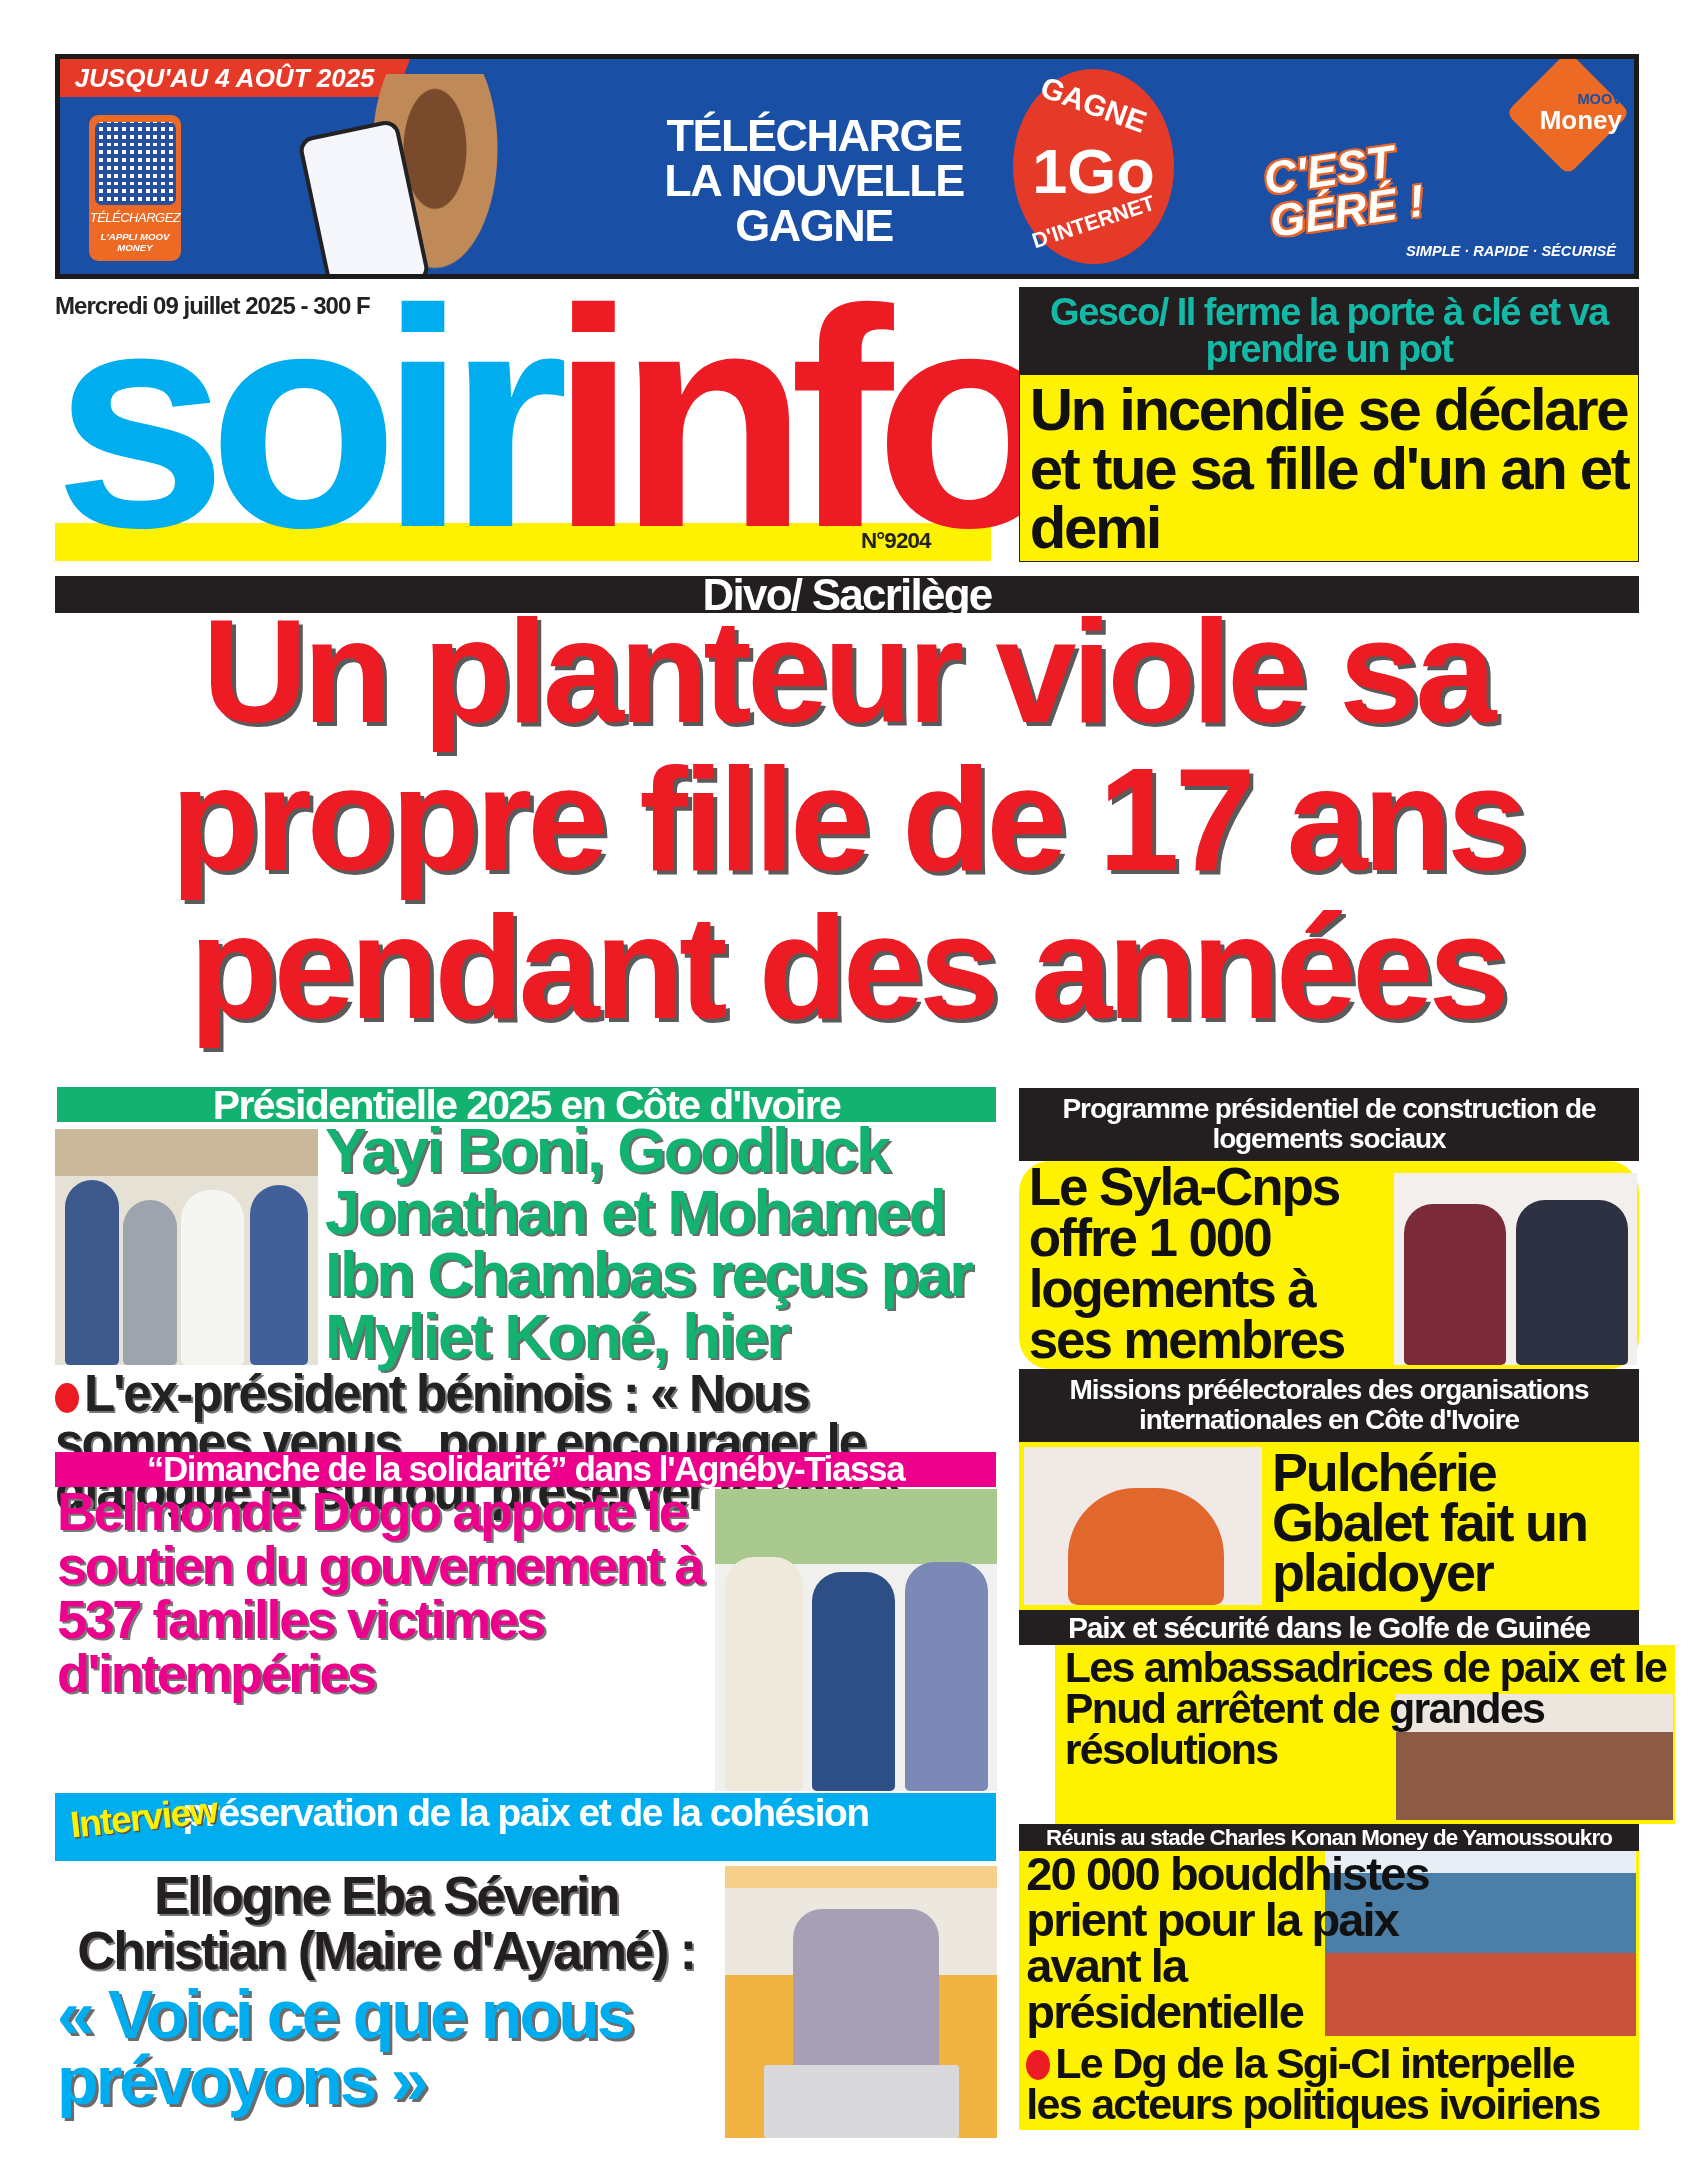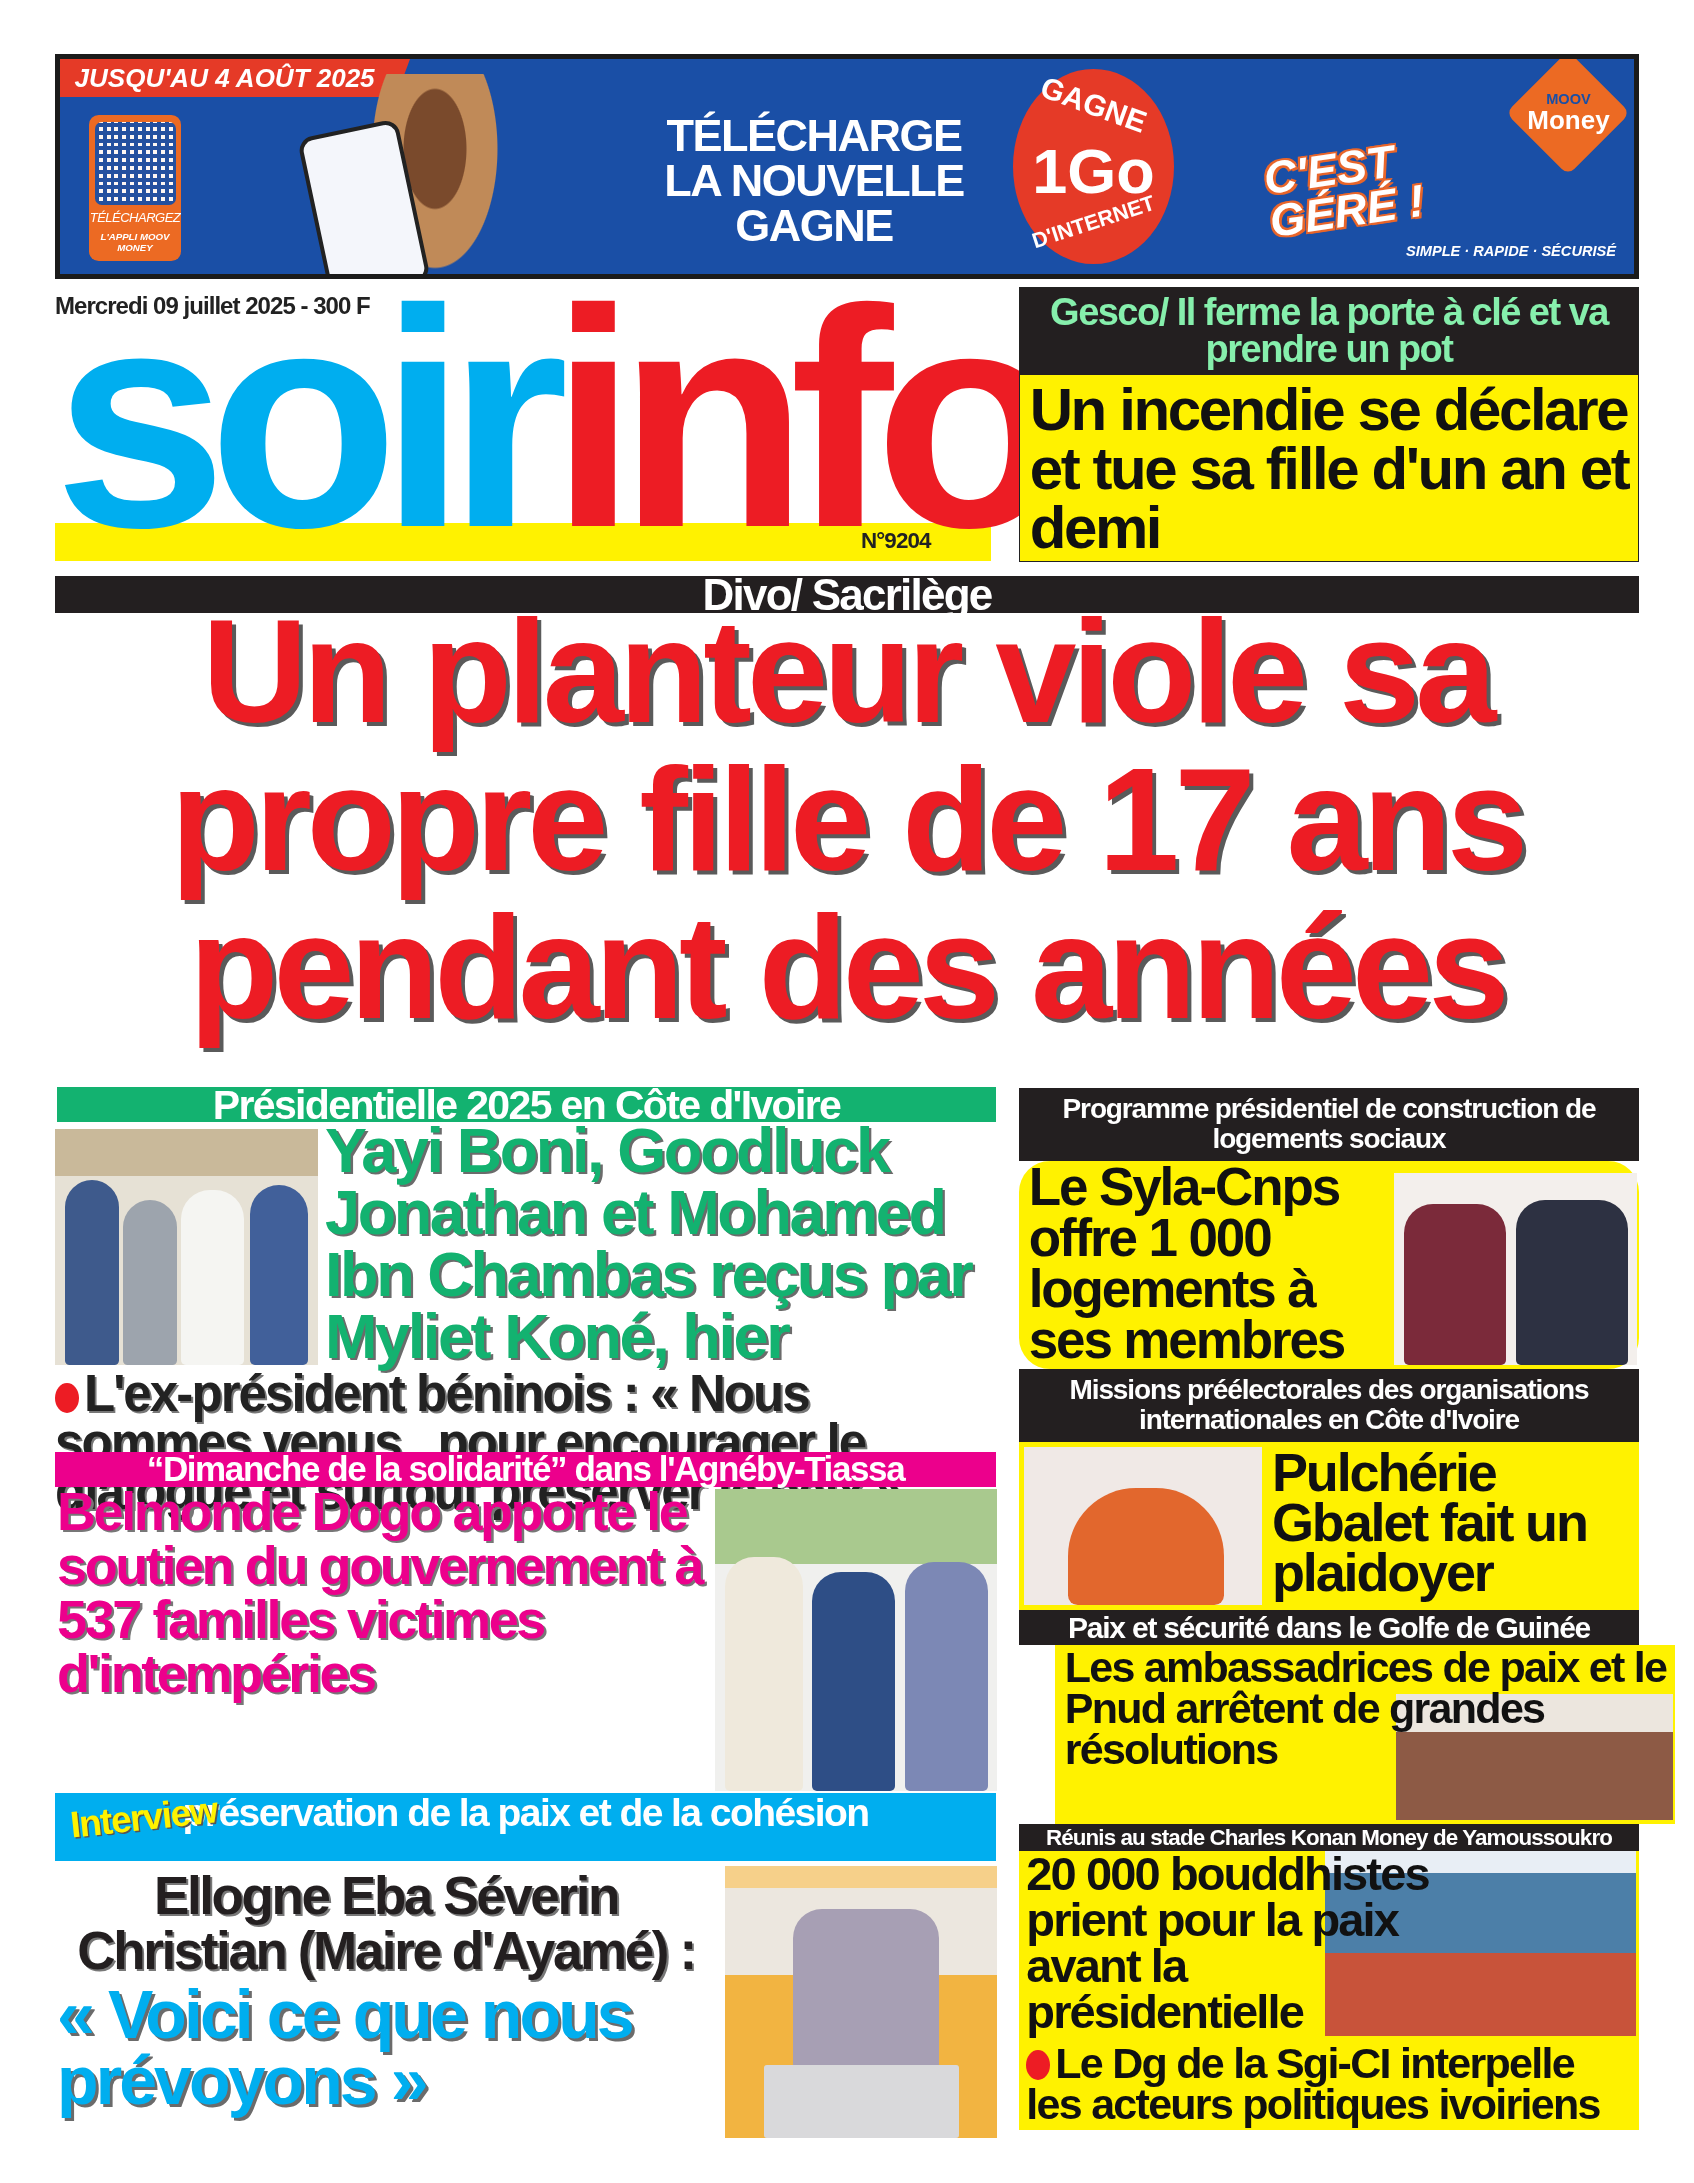--- a/index.html
+++ b/index.html
@@ -18,36 +18,36 @@
     #ad-qr .lbl2 { position:absolute; left:0; width:100%; top:116px; text-align:center; color:#fff; font-weight:bold; font-style:italic; font-size:9.7px; }
     #ad-phone { left:253px; top:68px; width:102px; height:165px; background:#f4f6fb; border:4.9px solid #222; border-radius:14.6px; transform:rotate(-12deg); }
     #ad-person { left:302px; top:14.6px; width:146px; height:214px; background:radial-gradient(ellipse at 50% 35%, #7a4a2c 0 30%, #c08a58 31% 60%, transparent 61%); }
     #ad-main { left:569px; top:54px; width:370px; color:#fff; font-weight:bold; font-size:45px; line-height:45px; text-align:center; letter-spacing:-1.5px; }
     #ad-circle { left:953px; top:9.7px; width:161px; height:195px; border-radius:50%; background:#e53a27; color:#fff; }
     #ad-circle .g1 { position:absolute; top:19.5px; width:100%; text-align:center; font-weight:bold; font-size:30px; transform:rotate(20deg); }
     #ad-circle .g2 { position:absolute; top:66px; width:100%; text-align:center; font-weight:bold; font-size:63px; }
     #ad-circle .g3 { position:absolute; top:141px; width:100%; text-align:center; font-weight:bold; font-size:21.4px; transform:rotate(-18deg); }
     #ad-cest { left:1206px; top:83px; width:219px; color:#fff; font-weight:bold; font-style:italic; font-size:45px; line-height:43px; transform:rotate(-8deg); text-shadow:2.4px 2.4px 0 #e8652a,-1.9px -1.9px 0 #e8652a,1.9px -1.9px 0 #e8652a,-1.9px 1.9px 0 #e8652a; }
     #ad-logo { left:1464px; top:9.7px; width:88px; height:88px; background:#ec6a23; transform:rotate(45deg); border-radius:8.8px; }
-    #ad-logo-txt { left:1455px; top:32px; width:107px; text-align:center; color:#fff; font-weight:bold; }
+    #ad-logo-txt { left:1455px; top:32px; width:107px; text-align:right; color:#fff; font-weight:bold; }
     #ad-logo-txt .m1 { color:#1a4fa6; font-size:14.6px; display:block; }
     #ad-logo-txt .m2 { font-size:26px; display:block; line-height:26px; }
     #ad-tag { left:1313px; top:184px; width:243px; text-align:right; color:#fff; font-weight:bold; font-style:italic; font-size:14.6px; }
 
     
     #date { left:55px; top:292px; font-size:24px; color:#222; }
     #logo-band { left:55px; top:523px; width:936px; height:38px; background:#fff200; }
     #logo { left:54px; top:272px; width:953px; height:292px; font-weight:bold; font-size:311px; line-height:292px; letter-spacing:-18.5px; white-space:nowrap; }
     #logo .soir { color:#00aeef; }
     #logo .info { color:#ed1c24; }
     #issue { left:861px; top:528px; font-size:22.4px; color:#222; }
 
     
     #teaser { left:1019px; top:287px; width:620px; height:275px; border:1.9px solid #222; background:#fff200; }
-    #teaser-kicker { left:0; top:0; width:100%; height:87px; background:#231f20; color:#86efac; font-size:38px; line-height:37px; padding-top:5.8px; }
+    #teaser-kicker { left:0; top:0; width:100%; height:87px; background:#231f20; color:#14b8a6; font-size:38px; line-height:37px; padding-top:5.8px; }
     #teaser-title { left:9.7px; top:92px; width:603px; color:#111; font-size:60px; line-height:59px; }
 
     
     #divo-bar { left:55px; top:576px; width:1584px; height:37px; background:#231f20; color:#fff; font-size:44px; line-height:37px; }
     #headline { left:55px; top:598px; width:1584px; color:#ed1c24; font-size:146px; line-height:148px; letter-spacing:-4.9px; text-shadow:3.9px 3.9px 0 #5a5a5a; }
 
     
     .bar { color:#fff; }
     #green-bar { left:57px; top:1087px; width:939px; height:35px; background:#13b270; font-size:41px; line-height:36px; }
     #yayi-photo { left:55px; top:1129px; width:263px; height:236px; background:linear-gradient(180deg,#c9b99a 0 20%, #e6e1d5 20% 100%); overflow:hidden; }

